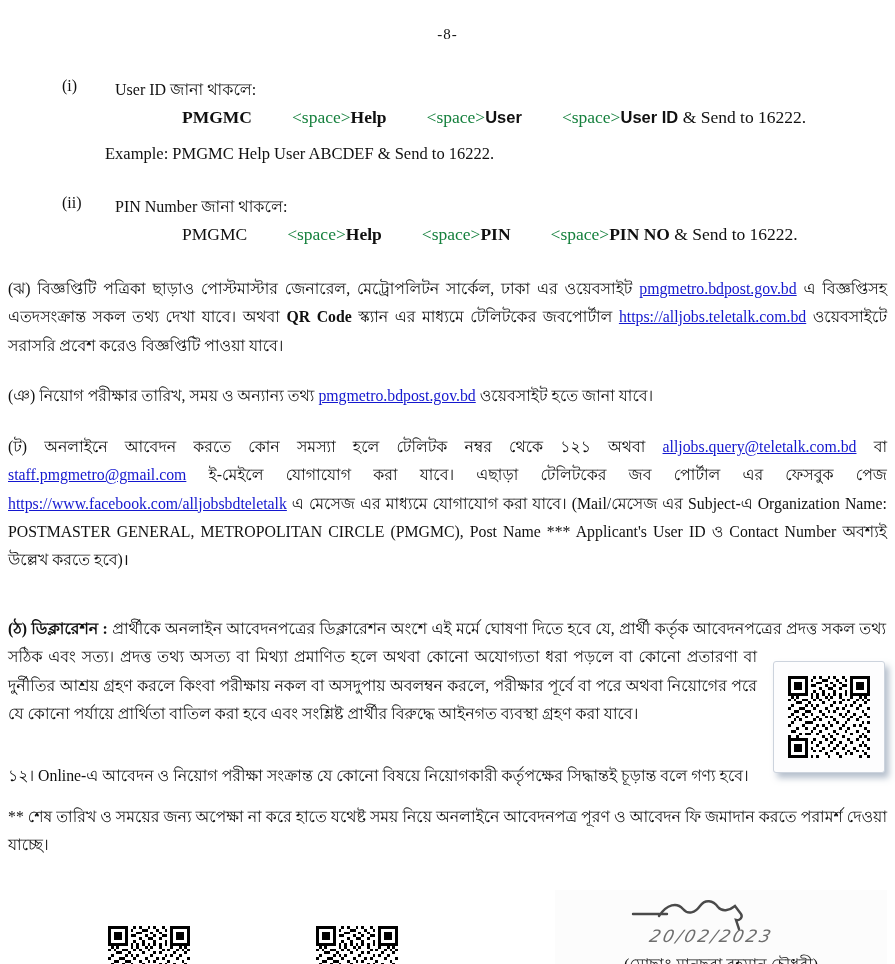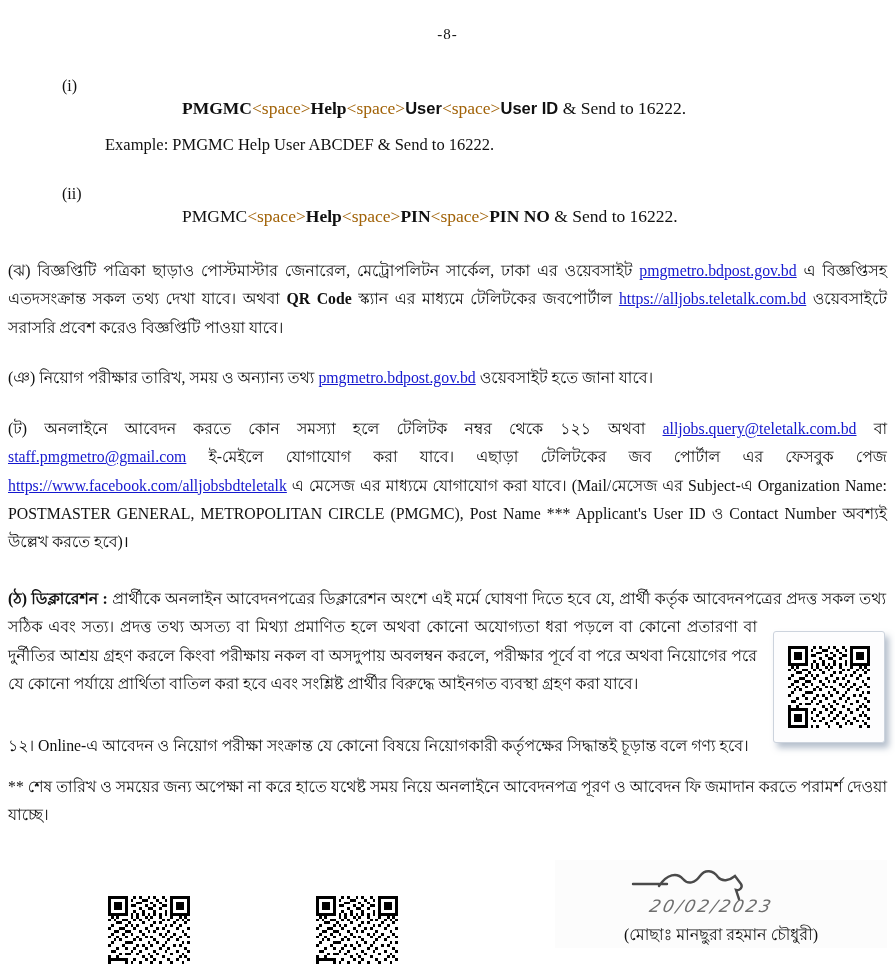--- a/index.html
+++ b/index.html
@@ -11,21 +11,21 @@
   }
   .pageno{ text-align:center; padding-top:26px; font-size:15px; letter-spacing:1px;}
   
   .sms{ margin:34px 0 0 54px; font-size:16px;}
   .sms-item{ margin-bottom:30px;}
   .sms-head{ display:flex;}
   .sms-marker{ width:53px; flex:none;}
   .fmt{ margin:3px 0 0 120px; font-size:17.5px;}
   .fmt .bw{ font-weight:bold;}
   .fmt .sans{ font-family:"Liberation Sans","DejaVu Sans",sans-serif; font-size:16.5px;}
-  .sp{ color:#a16207;}
+  .sp{ color:#15803d;margin-left:40px;}
   .example{ margin:16px 0 0 43px; font-size:16.5px;}
   
   .para{ font-size:15.8px; line-height:1.8; text-align:justify; margin:22px 0 0 0;}
   .para.first{ margin-top:28px;}
   .lnk{ color:#1417cf; text-decoration:underline; cursor:pointer;}
   .b{ font-weight:bold;}
   
   .decl-wrap{ position:relative;}
   .qr-spacer{ float:right; width:1px; height:46px;}
   .qr-box{
@@ -75,30 +75,32 @@
 </svg>
 
 <div class="page">
 
   <div class="pageno">-8-</div>
 
   <div class="sms">
     <div class="sms-item">
       <div class="sms-head">
         <span class="sms-marker">(i)</span>
+        <span>User ID জানা থাকলে:</span>
       </div>
       <div class="fmt">
         <span class="bw">PMGMC</span><span class="sp">&lt;space&gt;</span><span class="bw">Help</span><span class="sp">&lt;space&gt;</span><span class="bw sans">User</span><span class="sp">&lt;space&gt;</span><span class="bw sans">User ID</span><span> &amp; Send to 16222.</span>
       </div>
       <div class="example">Example: PMGMC Help User ABCDEF &amp; Send to 16222.</div>
     </div>
 
     <div class="sms-item">
       <div class="sms-head">
         <span class="sms-marker">(ii)</span>
+        <span>PIN Number জানা থাকলে:</span>
       </div>
       <div class="fmt">
         <span>PMGMC</span><span class="sp">&lt;space&gt;</span><span class="bw">Help</span><span class="sp">&lt;space&gt;</span><span class="bw">PIN</span><span class="sp">&lt;space&gt;</span><span class="bw">PIN NO</span><span>  &amp; Send to 16222.</span>
       </div>
     </div>
   </div>
 
   <p class="para first">
     <span>(ঝ) বিজ্ঞপ্তিটি পত্রিকা ছাড়াও পোস্টমাস্টার জেনারেল, মেট্রোপলিটন সার্কেল, ঢাকা এর ওয়েবসাইট </span><a class="lnk">pmgmetro.bdpost.gov.bd</a><span> এ বিজ্ঞপ্তিসহ এতদসংক্রান্ত সকল তথ্য দেখা যাবে। অথবা </span><span class="b">QR Code</span><span> স্ক্যান এর মাধ্যমে টেলিটকের জবপোর্টাল </span><a class="lnk">https://alljobs.teletalk.com.bd</a><span> ওয়েবসাইটে সরাসরি প্রবেশ করেও বিজ্ঞপ্তিটি পাওয়া যাবে।</span>
   </p>
@@ -112,21 +114,21 @@
   </p>
 
   <div class="decl-wrap">
     <span class="qr-spacer"></span>
     <span class="qr-box">
       <svg class="qr">
           <use href="#qrsym" width="82" height="82"></use>
         </svg>
     </span>
 
-    <p class="para" style="margin-top:28px">
+    <p class="para" style="margin-top:40px">
       <span class="b">(ঠ) ডিক্লারেশন :</span><span> প্রার্থীকে অনলাইন আবেদনপত্রের ডিক্লারেশন অংশে এই মর্মে ঘোষণা দিতে হবে যে, প্রার্থী কর্তৃক আবেদনপত্রের প্রদত্ত সকল তথ্য সঠিক এবং সত্য। প্রদত্ত তথ্য অসত্য বা মিথ্যা প্রমাণিত হলে অথবা কোনো অযোগ্যতা ধরা পড়লে বা কোনো প্রতারণা বা দুর্নীতির আশ্রয় গ্রহণ করলে কিংবা পরীক্ষায় নকল বা অসদুপায় অবলম্বন করলে, পরীক্ষার পূর্বে বা পরে অথবা নিয়োগের পরে যে কোনো পর্যায়ে প্রার্থিতা বাতিল করা হবে এবং সংশ্লিষ্ট প্রার্থীর বিরুদ্ধে আইনগত ব্যবস্থা গ্রহণ করা যাবে।</span>
     </p>
 
     <p class="para item12">১২। Online-এ আবেদন ও নিয়োগ পরীক্ষা সংক্রান্ত যে কোনো বিষয়ে নিয়োগকারী কর্তৃপক্ষের সিদ্ধান্তই চূড়ান্ত বলে গণ্য হবে।</p>
 
     <p class="para stars">** শেষ তারিখ ও সময়ের জন্য অপেক্ষা না করে হাতে যথেষ্ট সময় নিয়ে অনলাইনে আবেদনপত্র পূরণ ও আবেদন ফি জমাদান করতে পরামর্শ দেওয়া যাচ্ছে।</p>
   </div>
 
   <div class="bottom">
 

